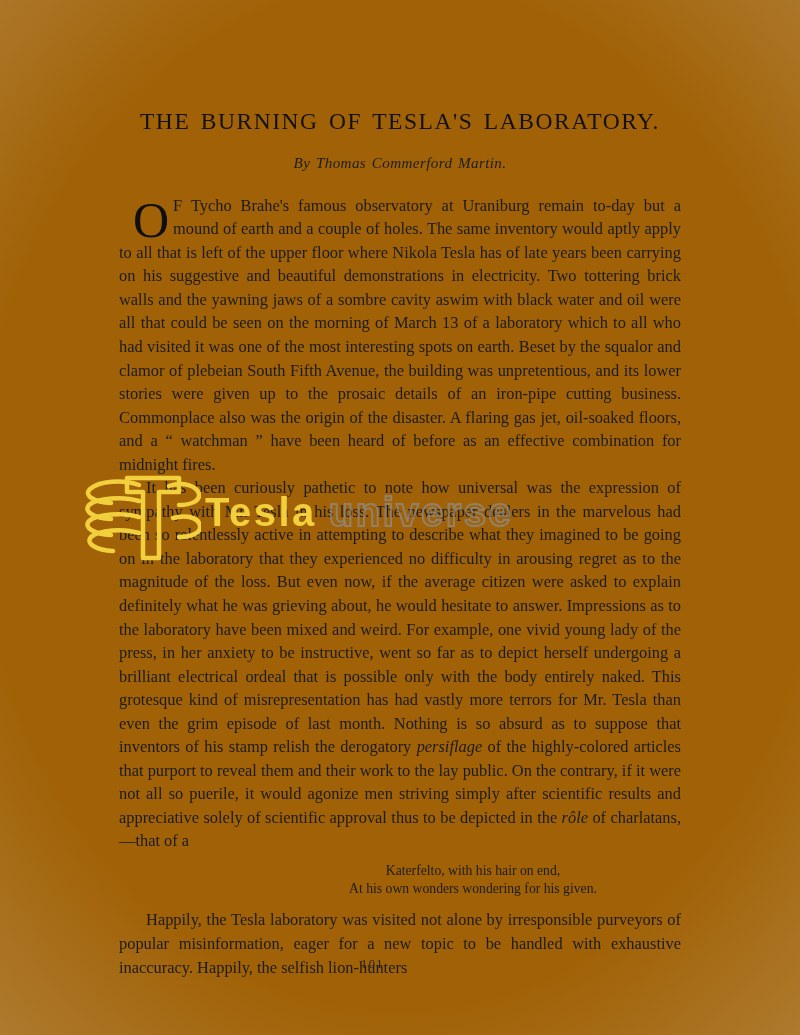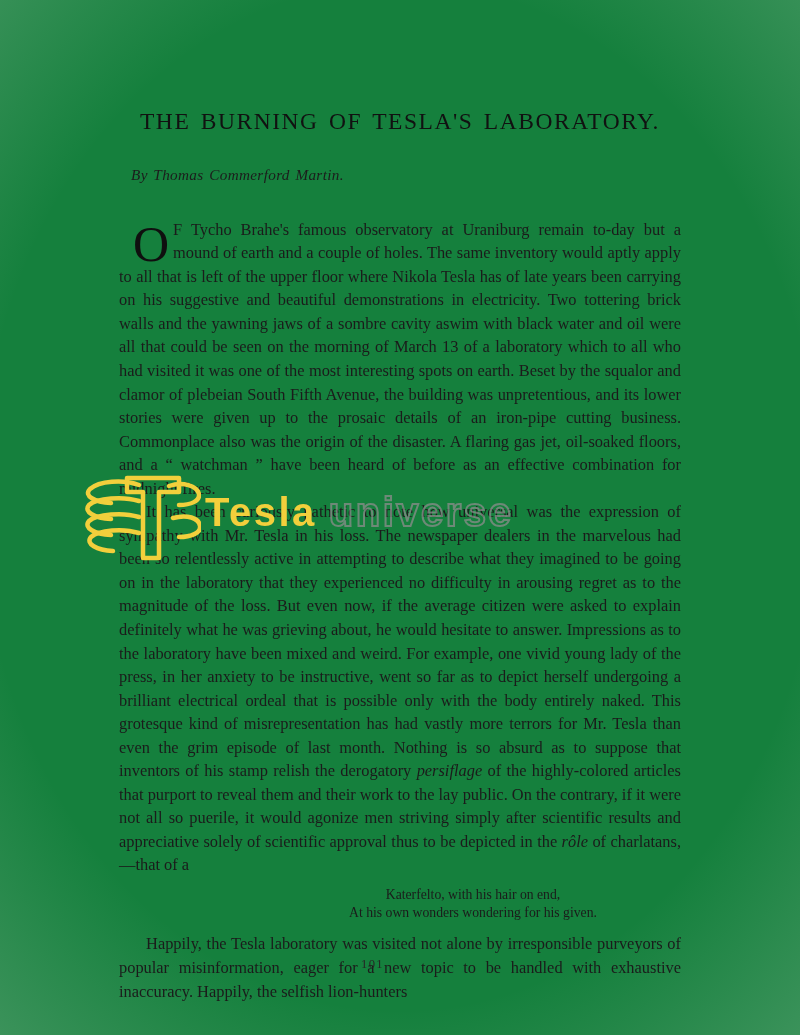--- a/index.html
+++ b/index.html
@@ -9,21 +9,21 @@
     background: #ffffff;
   }
   body {
     font-family: "Liberation Serif", "DejaVu Serif", serif;
     color: #1a1a1a;
   }
   .page {
     position: relative;
     width: 800px;
     height: 1035px;
-    background: #15803d;
+    background: #a16207;
     overflow: hidden;
   }
   
   .page::before {
     content: "";
     position: absolute;
     inset: 0;
     background:
       radial-gradient(ellipse 95% 90% at 50% 48%, rgba(255,255,255,0) 55%, rgba(232,230,224,0.35) 100%);
     pointer-events: none;
@@ -42,22 +42,23 @@
     padding-top: 108px;
     font-size: 23.5px;
     font-weight: normal;
     text-align: center;
     letter-spacing: 1.55px;
     word-spacing: 3px;
     color: #111;
     line-height: 1.18;
   }
   .byline {
-    margin: 12px;
+    margin: 0;
     padding-top: 18px;
+    text-align: center;
     font-style: italic;
     font-size: 15.2px;
     letter-spacing: 0.35px;
     word-spacing: 1.5px;
     color: #1c1c1c;
   }
 
   .body-text {
     margin: 0;
     padding-top: 22px;

